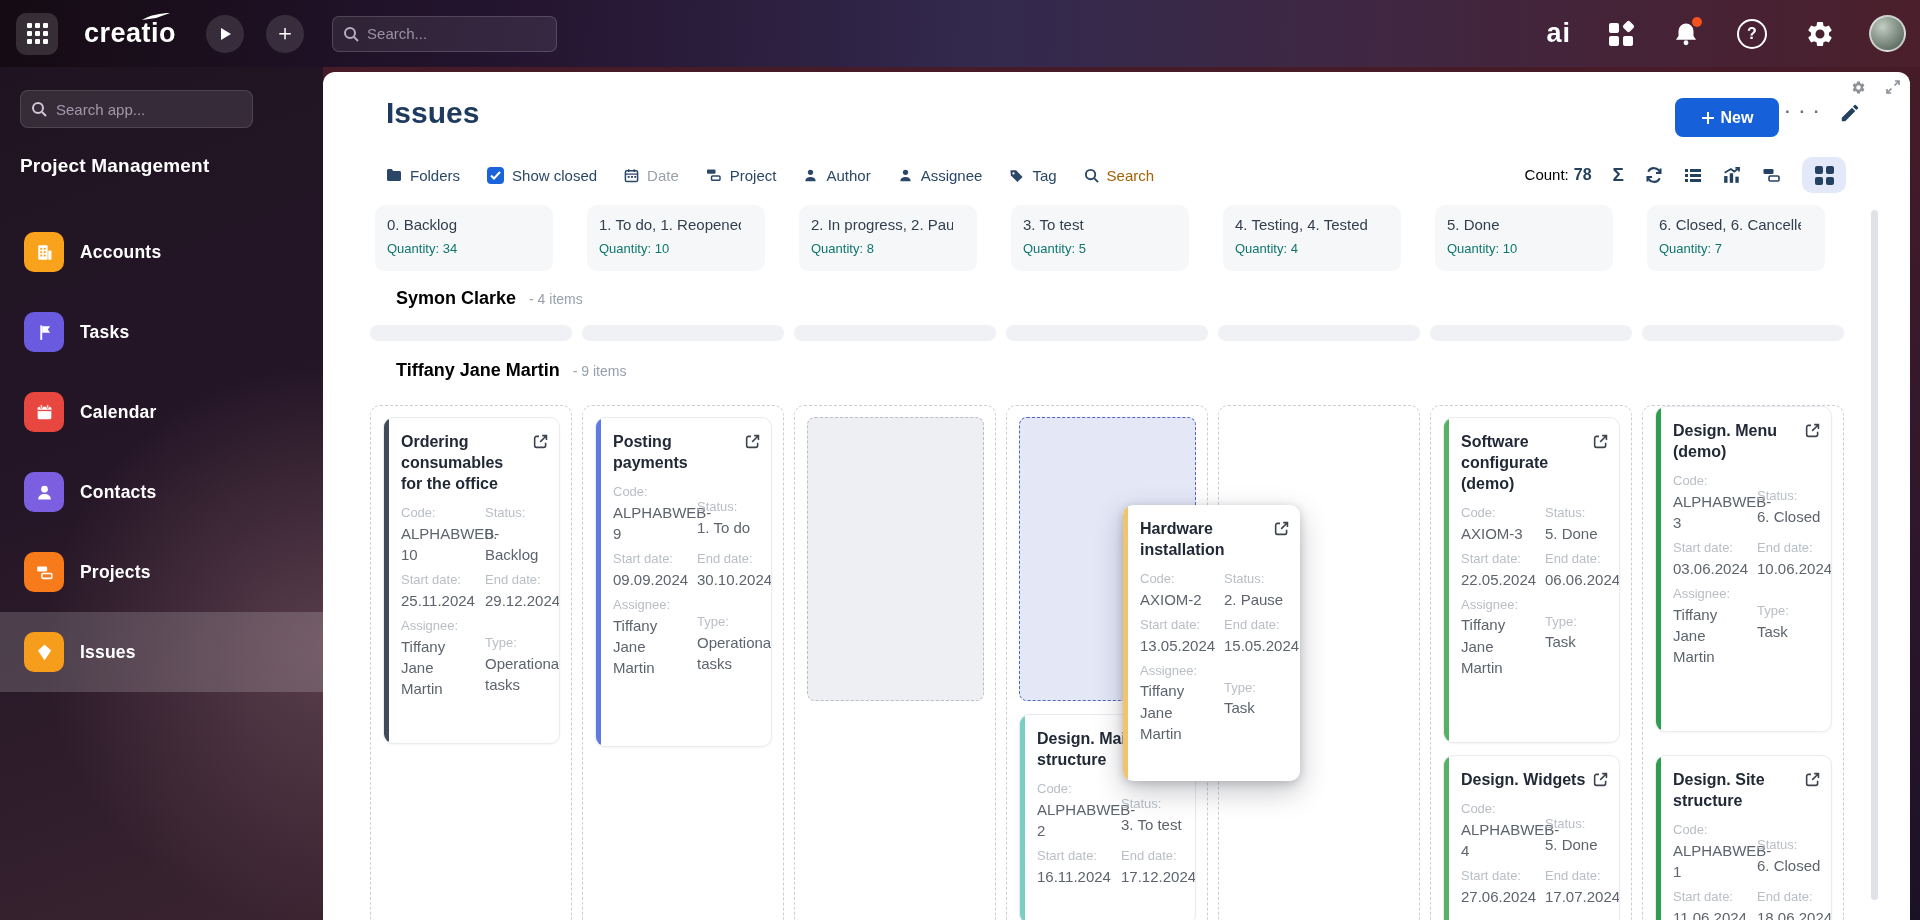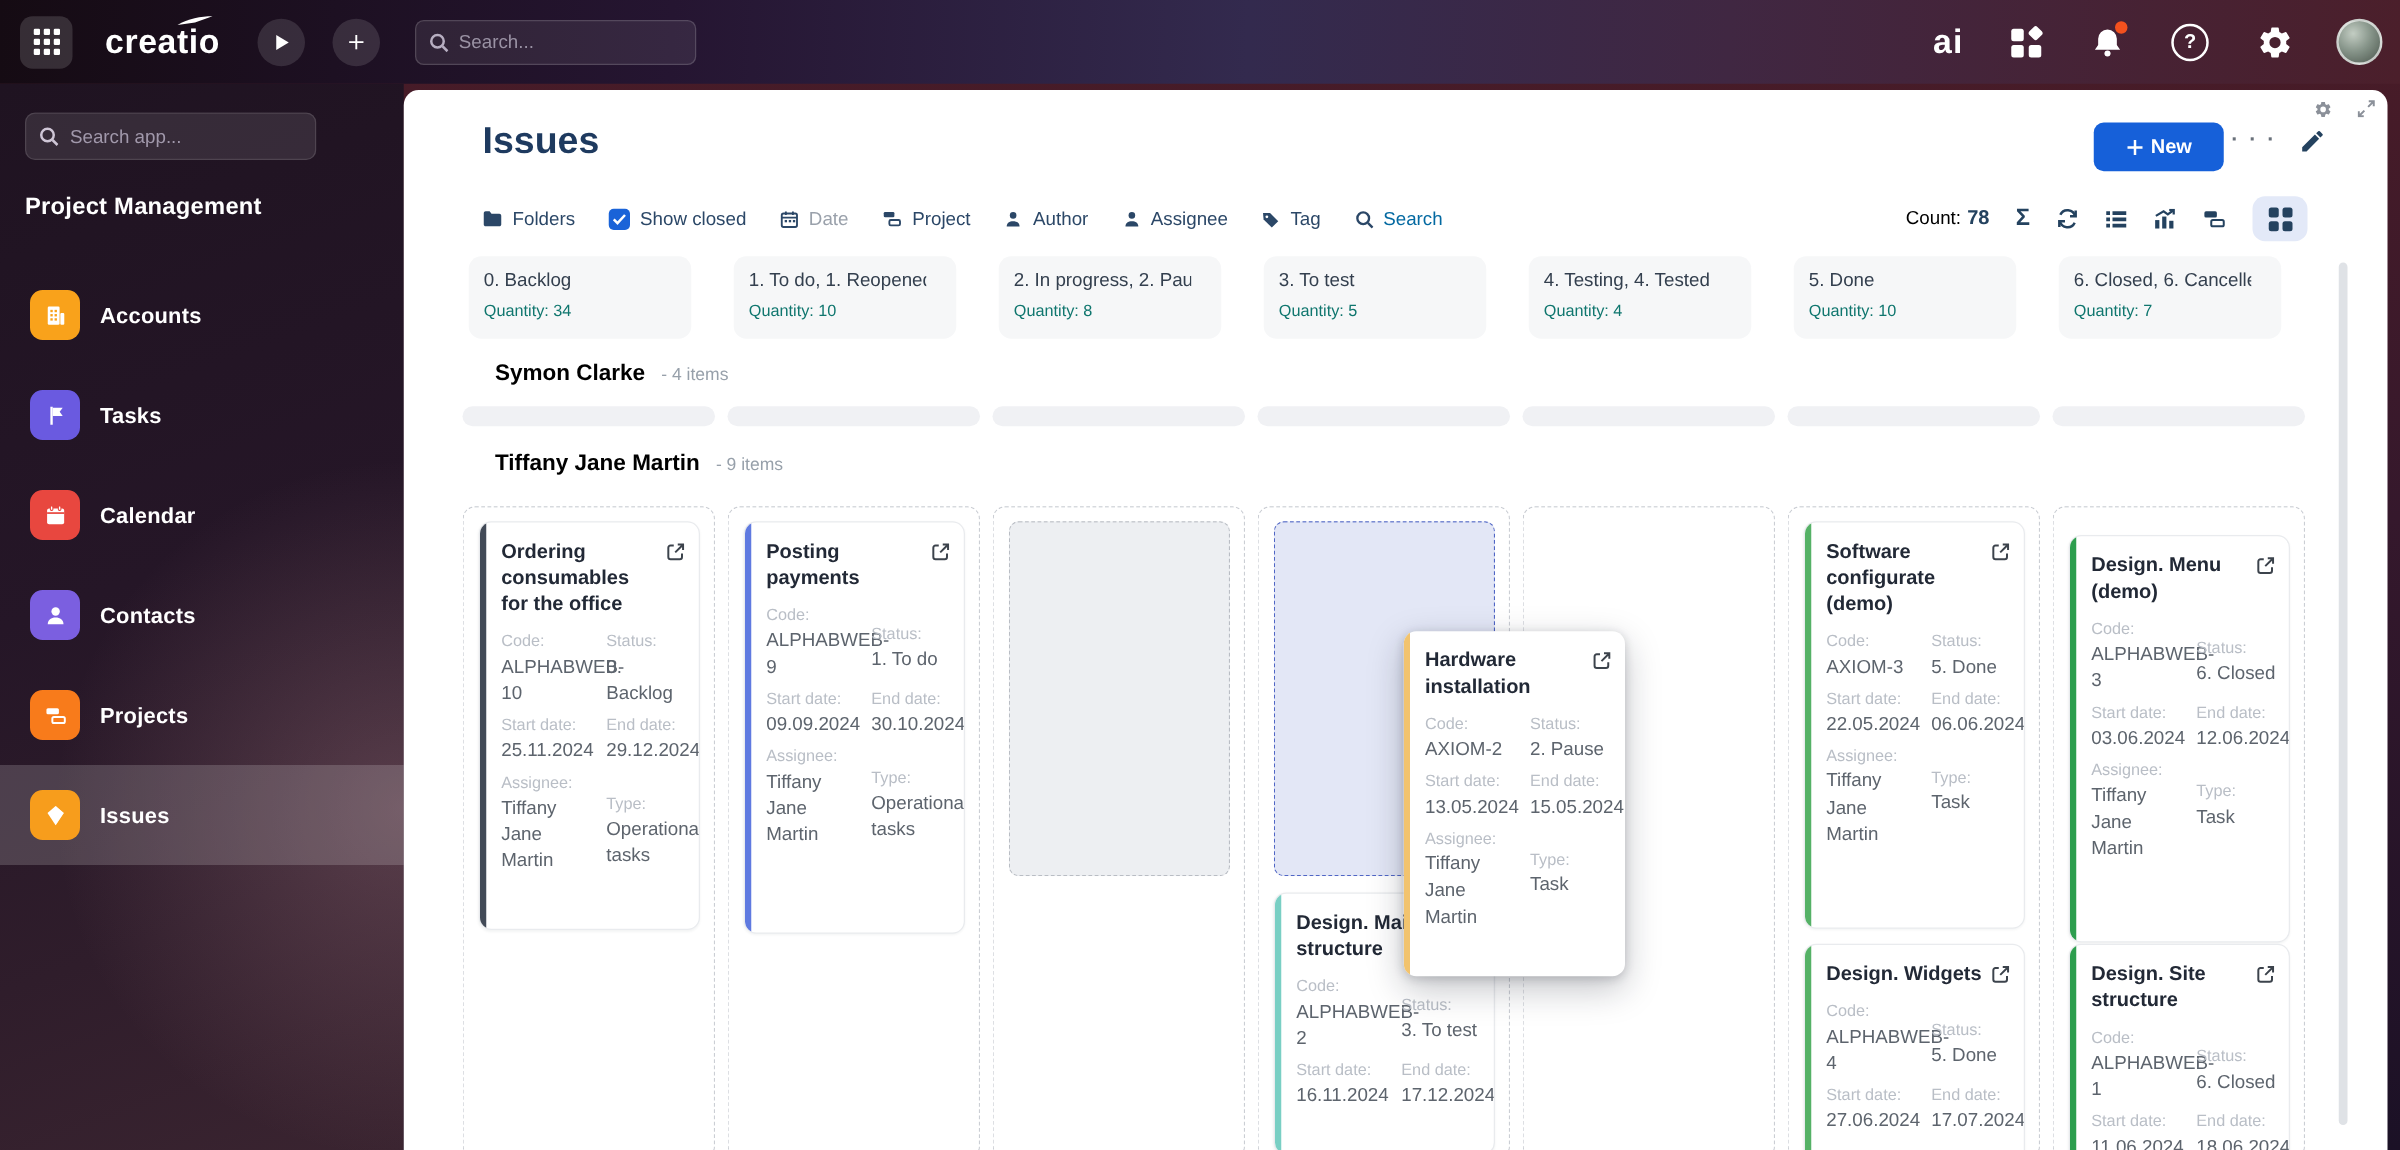--- a/index.html
+++ b/index.html
@@ -65,21 +65,21 @@
   .new-btn { position:absolute; left:1352px; top:26px; width:104px; height:39px; border-radius:8px;
     background:#1660d9; color:#fff; font-size:16px; font-weight:600; border:none; cursor:pointer;
     display:flex; align-items:center; justify-content:center; gap:6px; font-family:"Liberation Sans",sans-serif; }
   .more-dots { position:absolute; left:1462px; top:30px; color:#69707a; font-size:17px; font-weight:700;
     letter-spacing:2px; cursor:pointer; }
   .edit-pencil { position:absolute; left:1516px; top:30px; cursor:pointer; }
 
   .filter-row { position:absolute; left:63px; top:88px; height:30px; display:flex; align-items:center; gap:27px; }
   .f-item { display:flex; align-items:center; gap:8px; font-size:15px; color:#2b4767; cursor:pointer; white-space:nowrap; }
   .f-item.muted { color:#9aa1ab; }
-  .f-item.dim { color:#0369a1; }
+  .f-item.dim { color:#a16207; }
   .checkbox { width:17px; height:17px; background:#1a63d8; border-radius:4px; display:flex; align-items:center; justify-content:center; }
 
   .board-controls { position:absolute; right:64px; top:88px; height:30px; display:flex; align-items:center; gap:21px; }
   .count-lbl { font-size:15px; color:#000000; }
   .count-val { font-size:16px; font-weight:700; color:#24425f; margin-left:5px; }
   .sigma { font-size:19px; font-weight:700; color:#24425f; cursor:pointer; }
   .bc-ico { cursor:pointer; display:flex; align-items:center; }
   .view-pill { width:44px; height:36px; background:#e3e9f8; border-radius:10px;
     display:flex; align-items:center; justify-content:center; cursor:pointer; }
   .grid4 { display:grid; grid-template-columns:repeat(2,8px); grid-gap:3px; }
@@ -653,21 +653,21 @@
           <div class="cell">
               <div class="lbl">End date:</div>
               <div class="val nowrap">17.07.2024</div>
             </div>
         </div>
       </div>
     </div>
   </div>
 
   <div class="dropzone" style="left:1319px;">
-    <div class="card" style="left:12px;top:22px;height:326px;">
+    <div class="card" style="left:12px;top:0;height:326px;">
       <span class="stripe" style="background: rgb(45, 158, 78);"></span>
       <div class="card-head">
         <div class="card-title">Design. Menu (demo)</div>
         <svg class="ext" width="17" height="17" viewBox="0 0 16 16">
             <path d="M6.6 3.2H4.2c-1 0-1.7.8-1.7 1.7v6.9c0 1 .8 1.7 1.7 1.7h6.9c1 0 1.7-.8 1.7-1.7V9.2" fill="none" stroke="#3c434c" stroke-width="1.5"></path>
             <path d="M9.6 2.5h4v4M13.3 2.8 7.7 8.4" fill="none" stroke="#3c434c" stroke-width="1.5"></path>
           </svg>
       </div>
       <div class="fields">
         <div class="pair">
@@ -680,21 +680,21 @@
               <div class="val">6. Closed</div>
             </div>
         </div>
         <div class="pair">
           <div class="cell">
               <div class="lbl">Start date:</div>
               <div class="val nowrap">03.06.2024</div>
             </div>
           <div class="cell">
               <div class="lbl">End date:</div>
-              <div class="val nowrap">12.06.2024</div>
+              <div class="val nowrap">10.06.2024</div>
             </div>
         </div>
         <div class="pair">
           <div class="cell">
               <div class="lbl">Assignee:</div>
               <div class="val">Tiffany Jane Martin</div>
             </div>
           <div class="cell typestag">
               <div class="lbl">Type:</div>
               <div class="val">Task</div>

